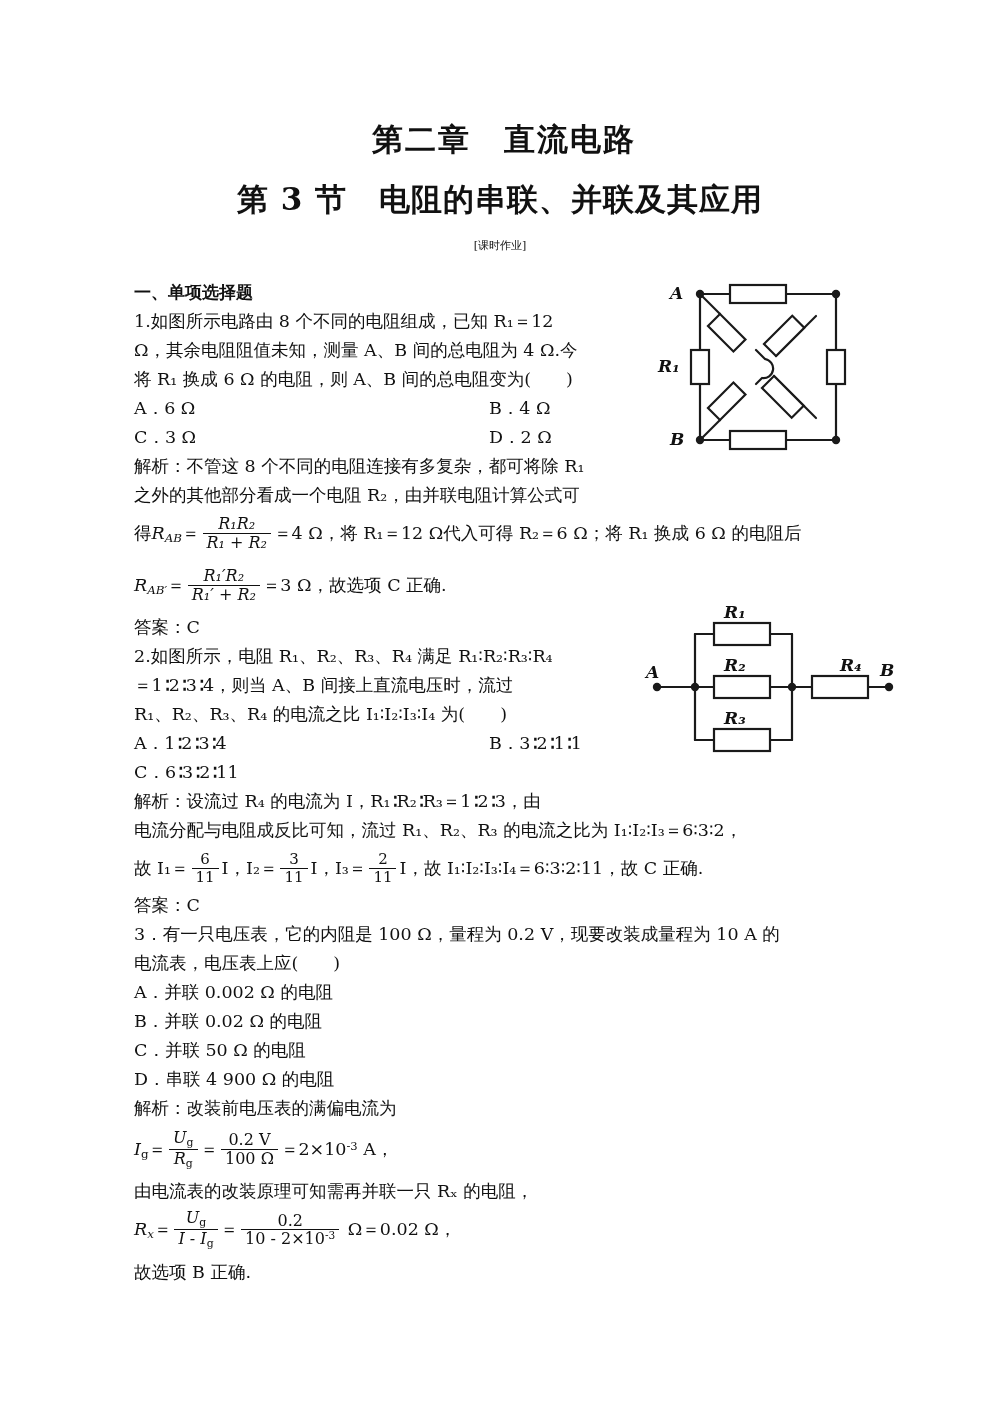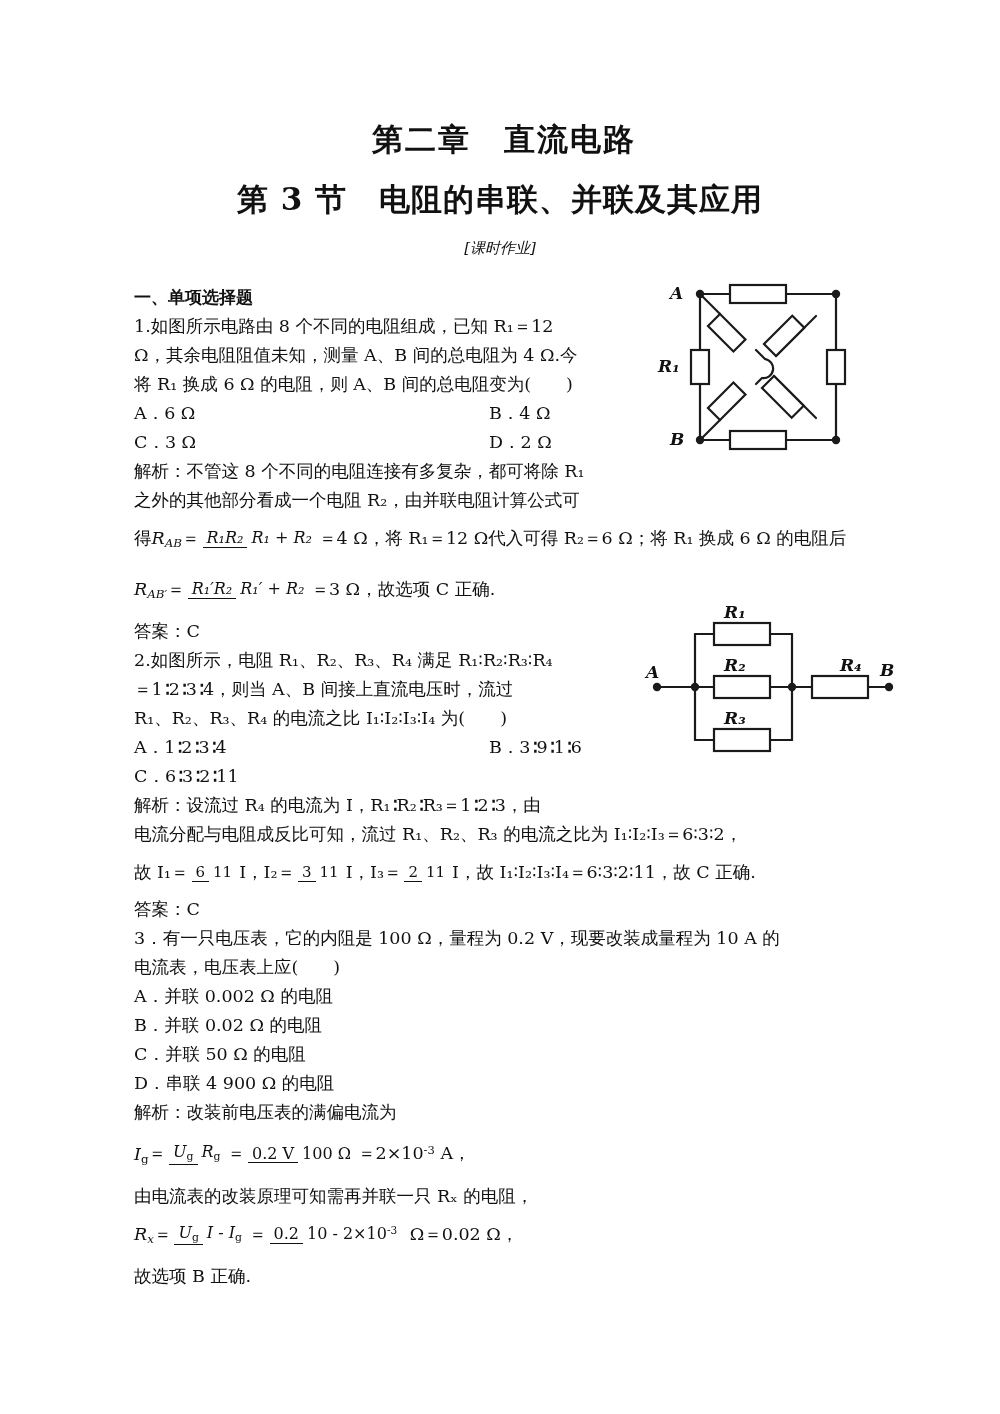--- a/index.html
+++ b/index.html
@@ -28,25 +28,24 @@
   .title-section{
     text-align:center;
     font-size:31px;
     margin:12px;
     padding-top:14px;
     line-height:1.1;
     letter-spacing:1px;
   }
   .title-homework{
     text-align:center;
-    font-size:15px;
+    font-size:11px;
     margin:0;
     padding-top:12px;
     line-height:1.1;
-    font-style:italic;
   }
 
   
   .content{
     position:relative;
     margin:12px auto;
     width:732px;
     padding-top:14px;
     font-size:17.5px;
     line-height:29px;
@@ -57,21 +56,21 @@
   .opt-a{width:355px;}
   .opt-b{flex:1;}
 
   
   i.v{font-style:italic;font-family:"DejaVu Serif","Liberation Serif",serif;}
   sub{font-size:0.68em;vertical-align:-0.28em;font-style:italic;}
   sup{font-size:0.66em;vertical-align:0.45em;}
   .up{font-style:normal;}
 
   
-  .frac{display:inline-flex;flex-direction:row;vertical-align:middle;
+  .frac{display:inline-flex;flex-direction:column;vertical-align:middle;
         text-align:center;line-height:1.12;margin:0 3px;position:relative;top:-1px;}
   .frac .num{padding:0 4px;border-bottom:1.3px solid #111;font-size:16px;}
   .frac .den{padding:0 4px;font-size:16px;}
   .frac.sm .num,.frac.sm .den{font-size:15px;}
   .mathline{line-height:46px;}
 
   
   .fig1{position:absolute;left:658px;top:272px;width:210px;height:190px;}
   .fig2{position:absolute;left:652px;top:612px;width:250px;height:150px;}
   .fig-label{
@@ -125,21 +124,21 @@
 
       <div class="ln"><span>答案：</span><span>C</span></div>
     </div>
 
     <div>
       <div class="ln">2.如图所示，电阻 R₁、R₂、R₃、R₄ 满足 R₁∶R₂∶R₃∶R₄</div>
       <div class="ln">＝1∶2∶3∶4，则当 A、B 间接上直流电压时，流过</div>
       <div class="ln">R₁、R₂、R₃、R₄ 的电流之比 I₁∶I₂∶I₃∶I₄ 为(　　)</div>
       <div class="opt-row">
         <div class="opt-a">A．1∶2∶3∶4</div>
-        <div class="opt-b">B．3∶9∶1∶6</div>
+        <div class="opt-b">B．3∶2∶1∶1</div>
       </div>
       <div class="opt-row">
         <div class="opt-a">C．6∶3∶2∶11</div>
       </div>
 
       <div class="ln"><span>解析：</span><span>设流过 R₄ 的电流为 I，R₁∶R₂∶R₃＝1∶2∶3，由</span></div>
       <div class="ln">电流分配与电阻成反比可知，流过 R₁、R₂、R₃ 的电流之比为 I₁∶I₂∶I₃＝6∶3∶2，</div>
 
       <div class="ln mathline">
         <span>故 I₁＝</span><span class="frac sm">

